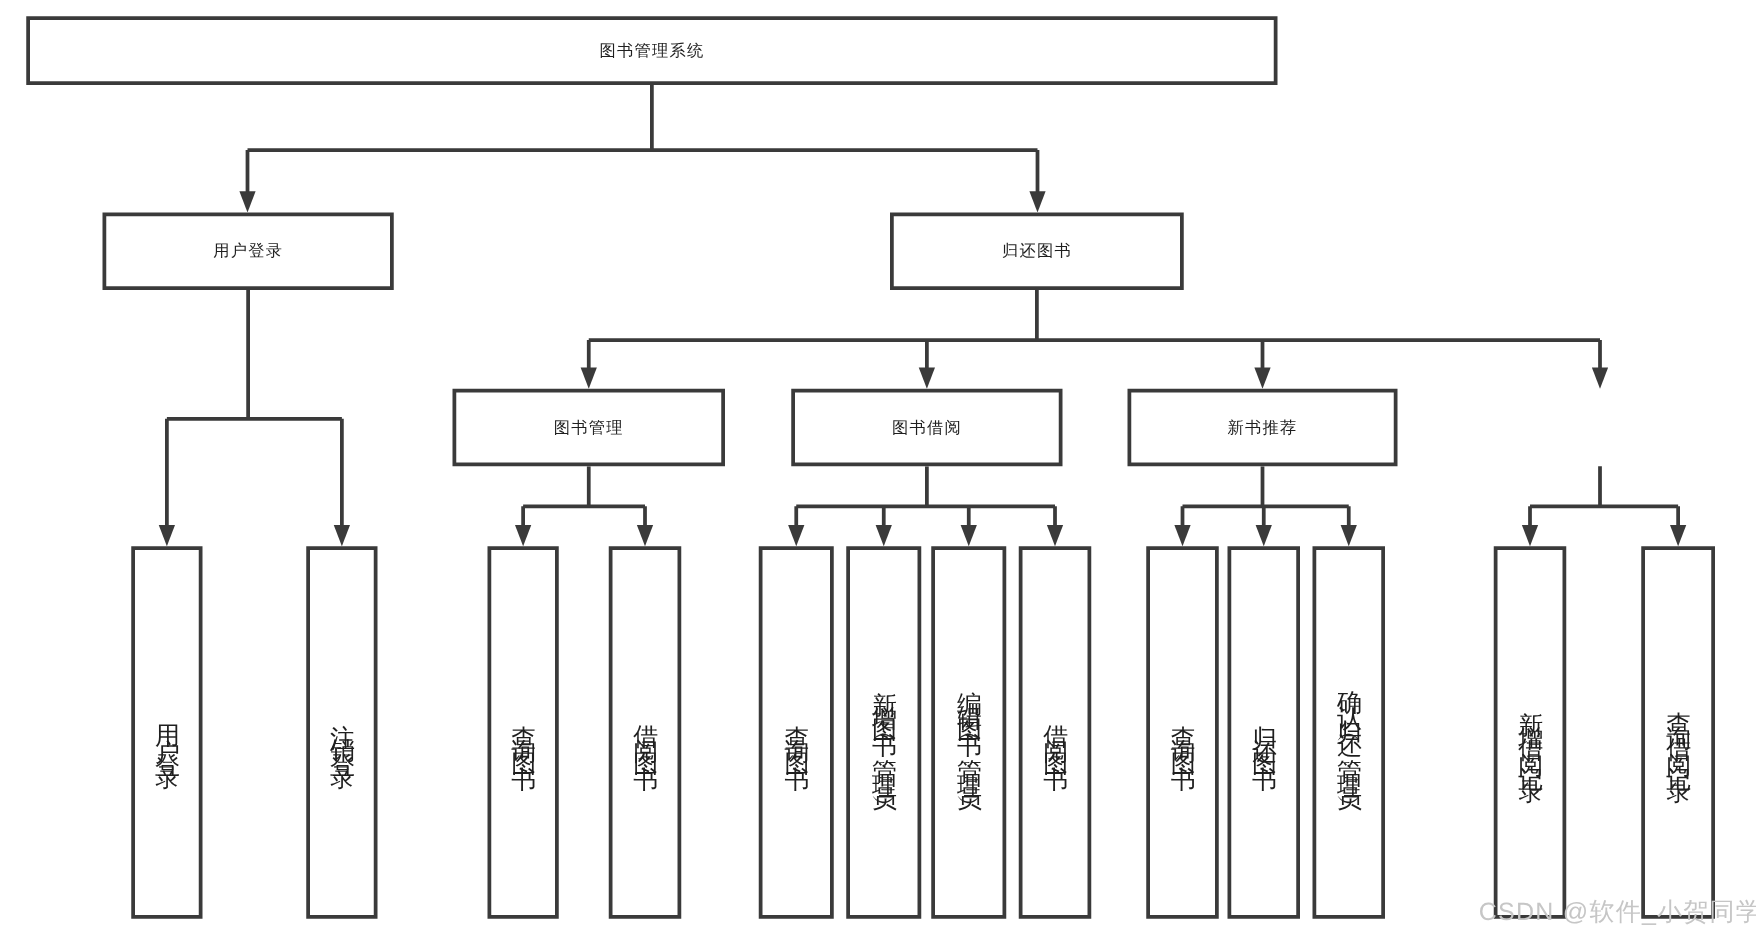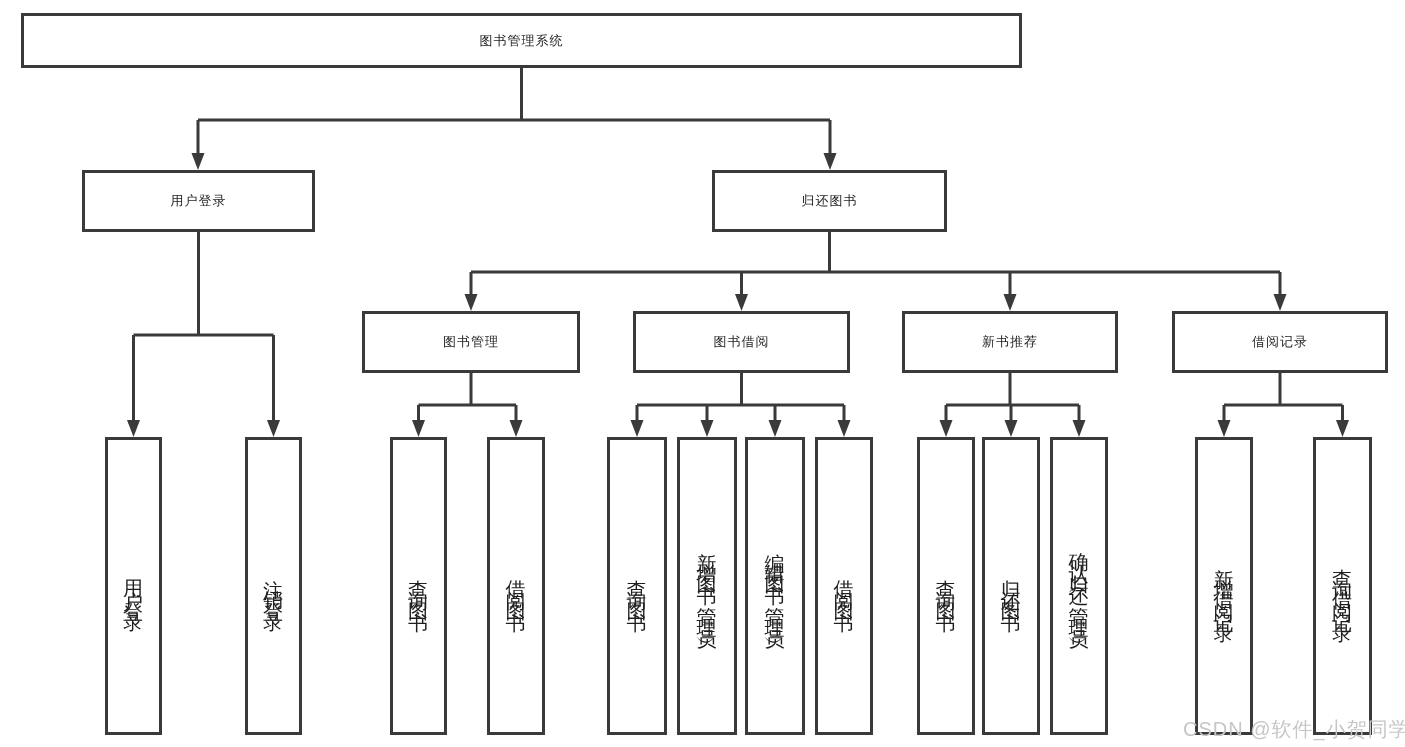--- a/index.html
+++ b/index.html
@@ -86,21 +86,20 @@
   </svg>
 
   <div class="node hbox n-root">图书管理系统</div>
 
   <div class="node hbox n-user-login">用户登录</div>
   <div class="node hbox n-book-mgmt">归还图书</div>
 
   <div class="node hbox n-new-books">图书管理</div>
   <div class="node hbox n-borrowing">图书借阅</div>
   <div class="node hbox n-current">新书推荐</div>
-  <div class="node hbox n-records">借阅记录</div>
 
   <div class="node vbox leaf n-l1a">用户登录</div>
   <div class="node vbox leaf n-l1b">注销登录</div>
 
   <div class="node vbox leaf n-l2a">查询图书</div>
   <div class="node vbox leaf n-l2b">借阅图书</div>
 
   <div class="node vbox leaf n-l3a">查询图书</div>
   <div class="node vbox leaf n-l3b">新增图书（管理员）</div>
   <div class="node vbox leaf n-l3c">编辑图书（管理员）</div>

